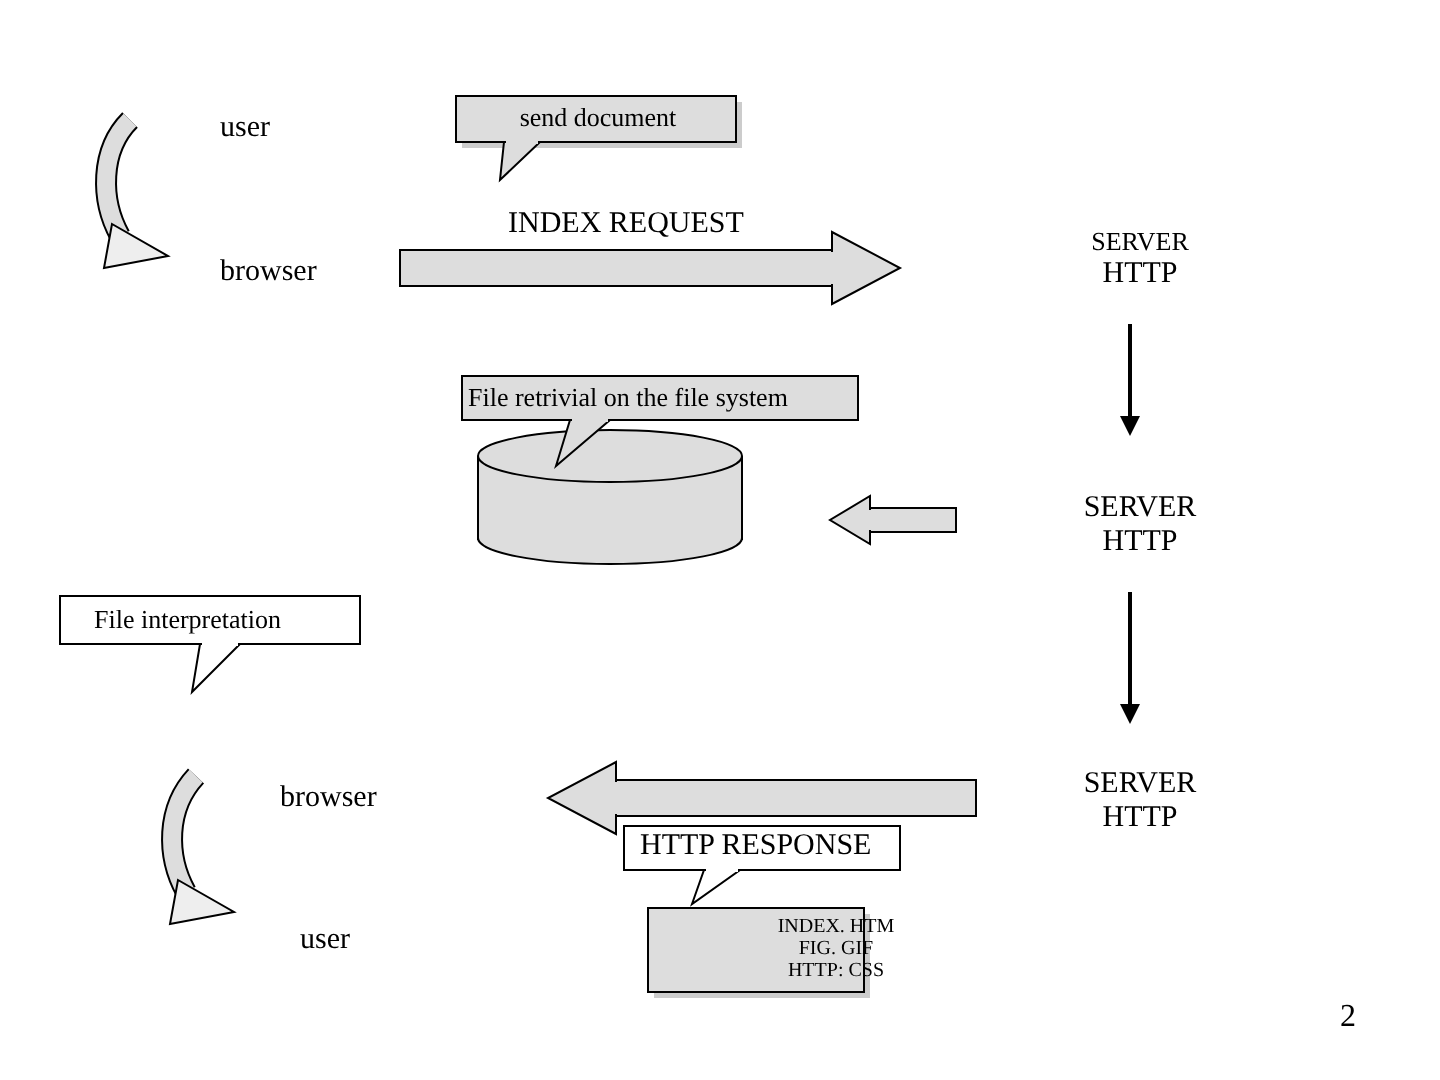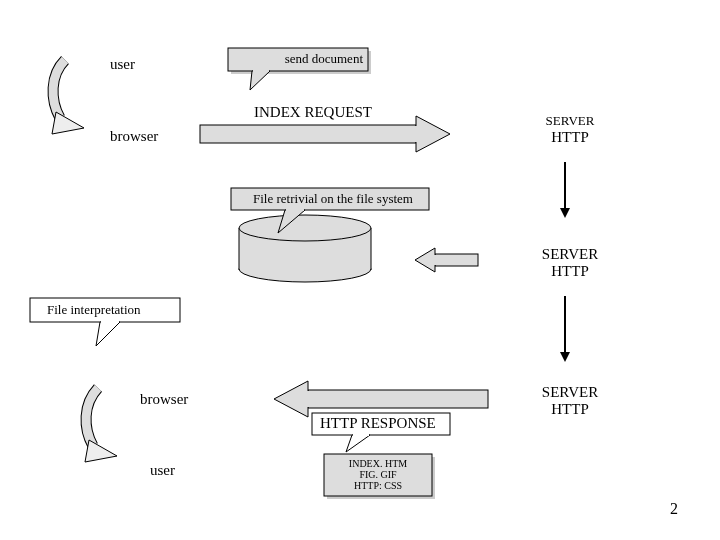--- a/index.html
+++ b/index.html
@@ -1,20 +1,20 @@
 <!DOCTYPE html>
 <html><head>
 <meta charset="utf-8">
 <style>
   html,body{margin:0;padding:0;width:720px;height:540px;background:#fff;font-family:Arial,Helvetica,sans-serif;color:#000;}
   .stage{position:relative;width:720px;height:540px;}
   .abs{position:absolute;font-family:Liberation Serif, serif;}
   .label{font-size:15px;}
   .small{font-size:13px;}
-  .tiny{font-size:10px;line-height:11px;}
+  .tiny{font-size:10px;line-height:11px;padding-left:40px;}
   .col{display:flex;flex-direction:column;align-items:center;justify-content:space-between;}
   svg{position:absolute;left:0;top:0;}
 </style>
 </head>
 <body>
 
 <div class="stage">
 
   <svg width="720" height="540" viewBox="0 0 720 540">
 
@@ -68,30 +68,30 @@
 
     <path d="M 98 388 C 83 404, 83 428, 93 446" fill="none" stroke="#000" stroke-width="11"></path>
     <path d="M 98 388 C 83 404, 83 428, 93 446" fill="none" stroke="#ddd" stroke-width="9"></path>
     <polygon points="89,440 117,456 85,462" fill="#eee" stroke="#000" stroke-width="1"></polygon>
 
   </svg>
 
   <div class="abs label" style="left:110px;top:56px;">user</div>
   <div class="abs label" style="left:110px;top:128px;">browser</div>
 
-  <div class="abs small" style="left:235px;top:51px;width:128px;text-align:right;">send document</div>
+  <div class="abs small" style="left:235px;top:51px;width:128px;text-align:center;">send document</div>
 
   <div class="abs label" style="left:254px;top:104px;">INDEX REQUEST</div>
 
   <div class="abs col" style="left:530px;top:113px;width:80px;">
     <div class="small">SERVER</div>
     <div class="label">HTTP</div>
   </div>
 
-  <div class="abs small" style="left:253px;top:191px;">File retrivial on the file system</div>
+  <div class="abs small" style="left:234px;top:191px;">File retrivial on the file system</div>
 
   <div class="abs col" style="left:530px;top:246px;width:80px;">
     <div class="label">SERVER</div>
     <div class="label">HTTP</div>
   </div>
 
   <div class="abs small" style="left:47px;top:302px;">File interpretation</div>
 
   <div class="abs label" style="left:140px;top:391px;">browser</div>
 

